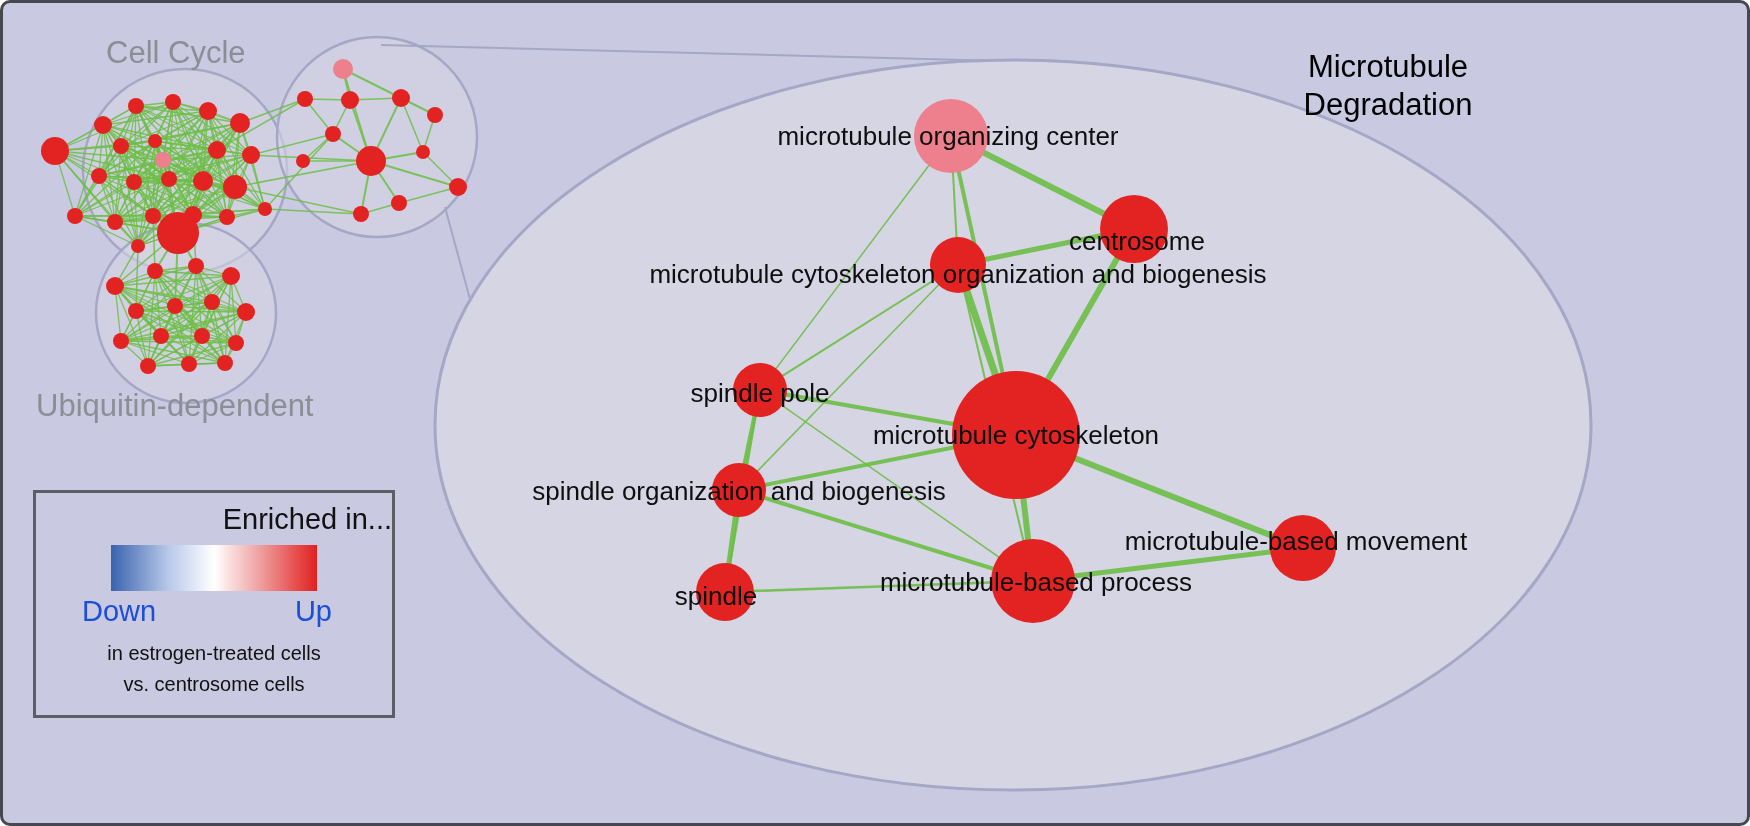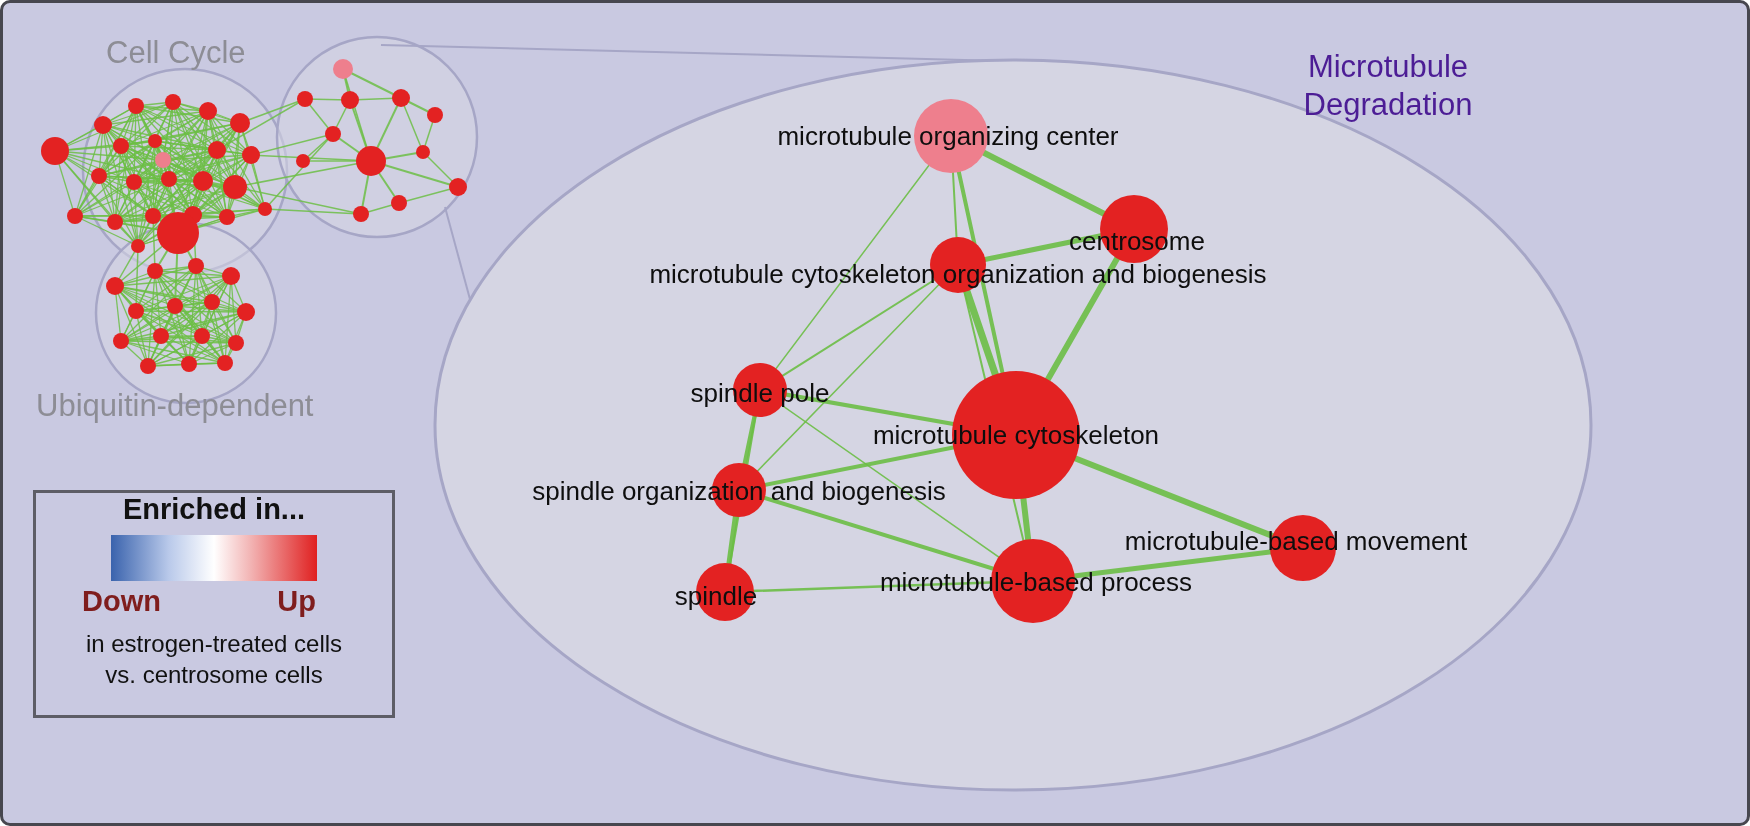--- a/index.html
+++ b/index.html
@@ -13,32 +13,32 @@
     overflow:hidden;
     font-family:"Liberation Sans", sans-serif;
   }
   #net{position:absolute;left:0;top:0;}
   #net text{font-family:"Liberation Sans", sans-serif;}
   .overlay{position:absolute;}
   .gray-label{color:#8d8d95;font-size:31px;}
   #cell-cycle-label{left:103px;top:32px;}
   #ubiquitin-label{left:33px;top:384px;line-height:38px;}
   #mt-title{left:1255px;top:45px;width:260px;text-align:center;
-            color:#4c1d95;font-size:31px;line-height:38px;}
+            color:#000000;font-size:31px;line-height:38px;}
   #legend{
     left:30px;top:487px;width:362px;height:228px;
     box-sizing:border-box;
     border:3px solid #5d5d66;
     background:#c9c9e1;
   }
-  .leg-title{text-align:center;font-size:29px;color:#111;font-weight:bold;}
+  .leg-title{text-align:right;margin-top:10px;font-size:29px;color:#111;}
   #grad{width:206px;height:46px;margin:9px auto 0;}
   .leg-row{display:flex;justify-content:space-between;
-           padding:4px 76px 0 46px;font-size:29px;color:#7f1d1d;font-weight:bold;}
-  .leg-cap{text-align:center;font-size:24px;line-height:31px;margin-top:10px;color:#111;}
+           padding:4px 60px 0 46px;font-size:29px;color:#1d4ed8;}
+  .leg-cap{text-align:center;font-size:20px;line-height:31px;margin-top:10px;color:#111;}
 </style>
 </head>
 <body>
 
 <div id="canvas">
 
   <svg id="net" width="1750" height="826" viewBox="0 0 1750 826">
       <circle cx="182" cy="168" r="102" fill="#d5d5e3" fill-opacity="0.55" stroke="#a6a6c6" stroke-width="2.5"></circle>
       <circle cx="374" cy="134" r="100" fill="#d5d5e3" fill-opacity="0.55" stroke="#a6a6c6" stroke-width="2.5"></circle>
       <circle cx="183" cy="310" r="90" fill="#d5d5e3" fill-opacity="0.55" stroke="#a6a6c6" stroke-width="2.5"></circle>

